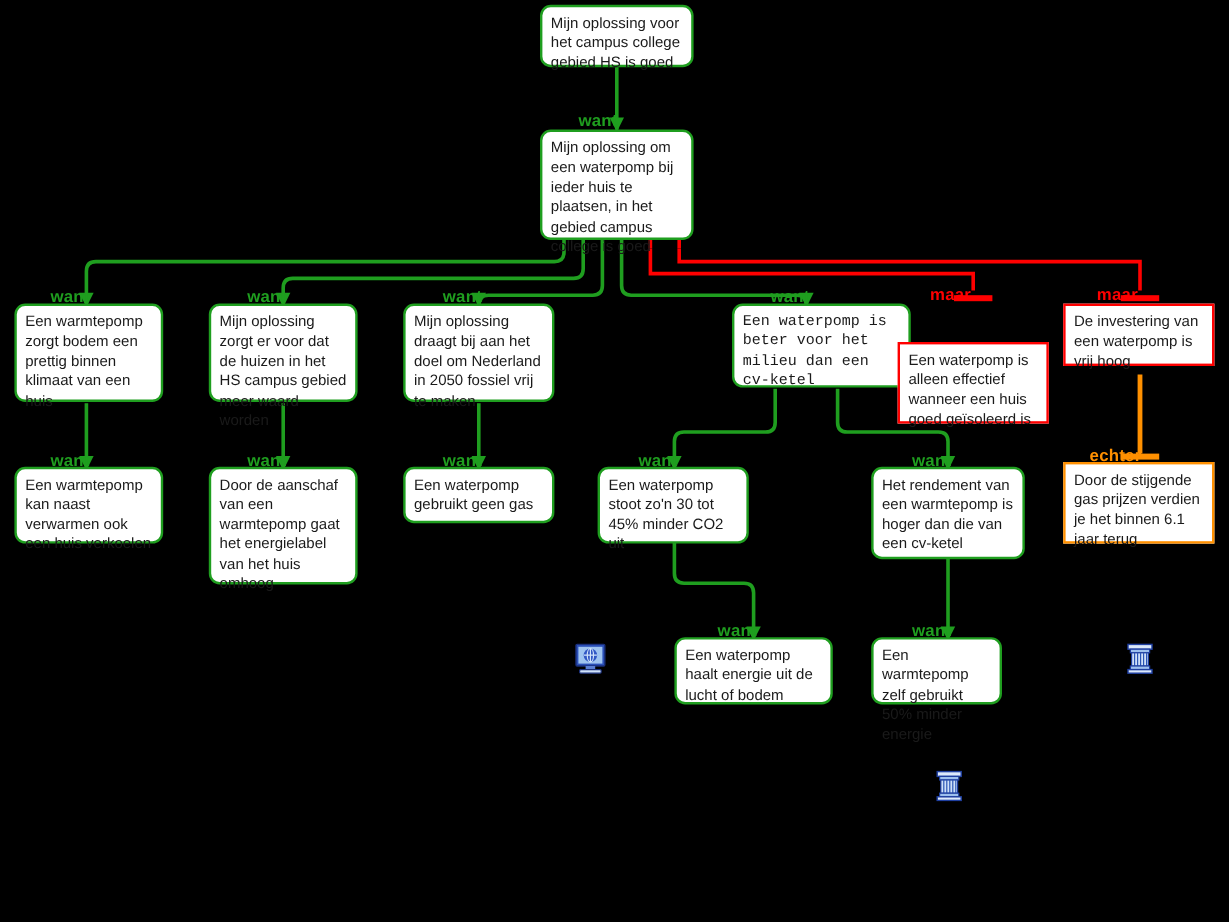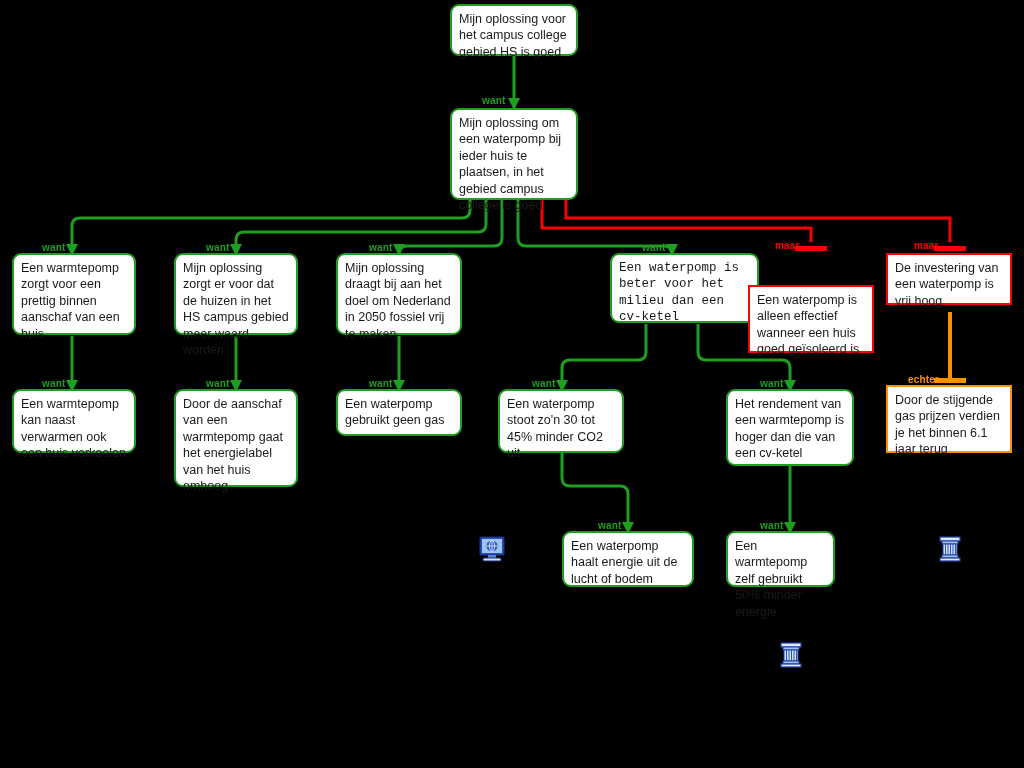--- a/index.html
+++ b/index.html
@@ -47,21 +47,21 @@
   }
   .node.rebuttal {
     border: 2px solid #ff9000;
     border-radius: 0px;
   }
 
   
   .rel {
     position: absolute;
     z-index: 6;
-    font-size: 10px;
+    font-size: 14px;
     font-weight: bold;
     line-height: 9px;
     letter-spacing: 0.2px;
     white-space: nowrap;
   }
   .rel.want   { color: #1f9e1f; }
   .rel.maar   { color: #ff0000; }
   .rel.echter { color: #ff9000; }
 
   
@@ -144,21 +144,21 @@
 
   <div class="node support" style="left:450px; top:4px; width:128px; height:52px;">
     <span>Mijn oplossing voor het campus college gebied HS is goed</span>
   </div>
 
   <div class="node support" style="left:450px; top:108px; width:128px; height:92px;">
     <span>Mijn oplossing om een waterpomp bij ieder huis te plaatsen, in het gebied campus college is goed</span>
   </div>
 
   <div class="node support" style="left:12px; top:253px; width:124px; height:82px;">
-    <span>Een warmtepomp zorgt voor een prettig binnen aanschaf van een huis</span>
+    <span>Een warmtepomp zorgt bodem een prettig binnen klimaat van een huis</span>
   </div>
 
   <div class="node support" style="left:174px; top:253px; width:124px; height:82px;">
     <span>Mijn oplossing zorgt er voor dat de huizen in het HS campus gebied meer waard worden</span>
   </div>
 
   <div class="node support" style="left:12px; top:389px; width:124px; height:64px;">
     <span>Een warmtepomp kan naast verwarmen ook een huis verkoelen</span>
   </div>
 

